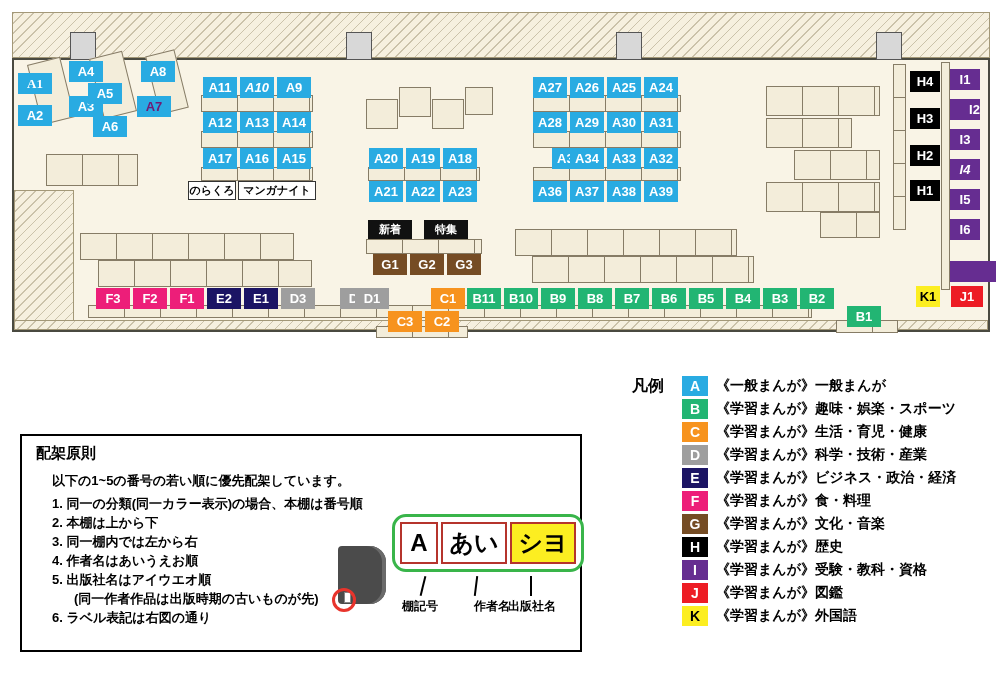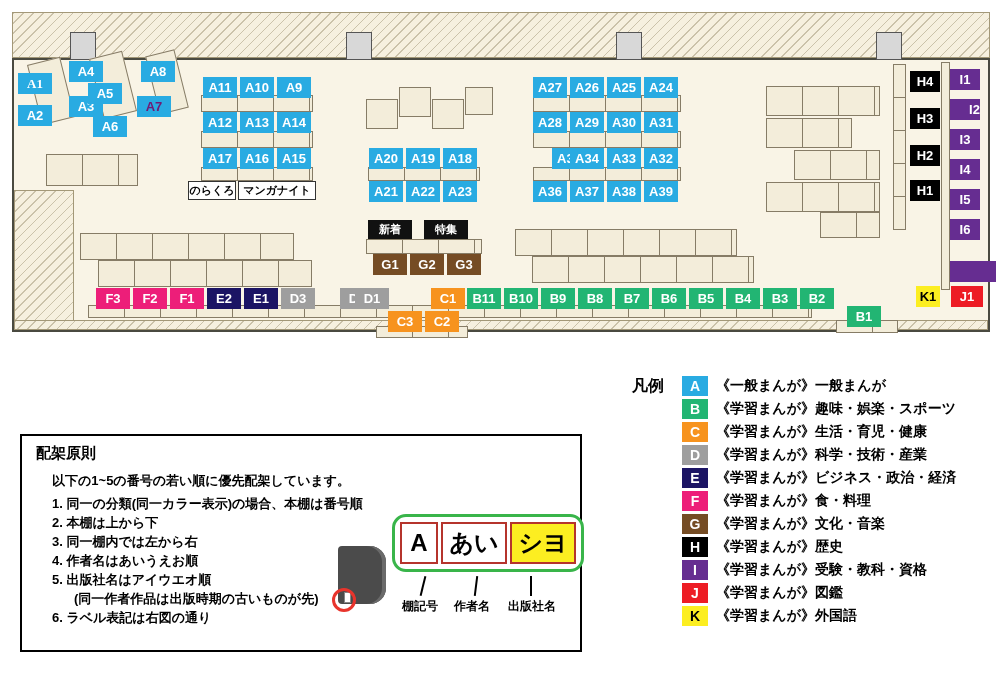--- a/index.html
+++ b/index.html
@@ -137,21 +137,21 @@
     <div id="map-labels">
         <div class="mlabel" style="left: 18px; top: 73px; background: rgb(41, 171, 226); color: rgb(255, 255, 255); font-family: Liberation Serif, serif;">A1</div>
         <div class="mlabel" style="left: 18px; top: 105px; background: rgb(41, 171, 226); color: rgb(255, 255, 255);">A2</div>
         <div class="mlabel" style="left: 69px; top: 61px; background: rgb(41, 171, 226); color: rgb(255, 255, 255);">A4</div>
         <div class="mlabel" style="left: 69px; top: 96px; background: rgb(41, 171, 226); color: rgb(255, 255, 255);">A3</div>
         <div class="mlabel" style="left: 88px; top: 83px; background: rgb(41, 171, 226); color: rgb(255, 255, 255);">A5</div>
         <div class="mlabel" style="left: 93px; top: 116px; background: rgb(41, 171, 226); color: rgb(255, 255, 255);">A6</div>
         <div class="mlabel" style="left: 141px; top: 61px; background: rgb(41, 171, 226); color: rgb(255, 255, 255);">A8</div>
         <div class="mlabel" style="left: 137px; top: 96px; background: rgb(41, 171, 226); color: #701a75;">A7</div>
         <div class="mlabel" style="left: 203px; top: 77px; background: rgb(41, 171, 226); color: rgb(255, 255, 255);">A11</div>
-        <div class="mlabel" style="left: 240px; top: 77px; background: rgb(41, 171, 226); color: rgb(255, 255, 255);">A10</div>
+        <div class="mlabel" style="left: 240px; top: 77px; background: rgb(41, 171, 226); color: rgb(255, 255, 255); font-style: italic;">A10</div>
         <div class="mlabel" style="left: 277px; top: 77px; background: rgb(41, 171, 226); color: rgb(255, 255, 255);">A9</div>
         <div class="mlabel" style="left: 203px; top: 112px; background: rgb(41, 171, 226); color: rgb(255, 255, 255);">A12</div>
         <div class="mlabel" style="left: 240px; top: 112px; background: rgb(41, 171, 226); color: rgb(255, 255, 255);">A13</div>
         <div class="mlabel" style="left: 277px; top: 112px; background: rgb(41, 171, 226); color: rgb(255, 255, 255);">A14</div>
         <div class="mlabel" style="left: 203px; top: 148px; background: rgb(41, 171, 226); color: rgb(255, 255, 255);">A17</div>
         <div class="mlabel" style="left: 240px; top: 148px; background: rgb(41, 171, 226); color: rgb(255, 255, 255);">A16</div>
         <div class="mlabel" style="left: 277px; top: 148px; background: rgb(41, 171, 226); color: rgb(255, 255, 255);">A15</div>
         <div class="mlabel" style="left: 369px; top: 148px; background: rgb(41, 171, 226); color: rgb(255, 255, 255);">A20</div>
         <div class="mlabel" style="left: 406px; top: 148px; background: rgb(41, 171, 226); color: rgb(255, 255, 255);">A19</div>
         <div class="mlabel" style="left: 443px; top: 148px; background: rgb(41, 171, 226); color: rgb(255, 255, 255);">A18</div>
@@ -199,21 +199,21 @@
         <div class="mlabel" style="left: 388px; top: 311px; background: rgb(247, 147, 30); color: rgb(255, 255, 255);">C3</div>
         <div class="mlabel" style="left: 425px; top: 311px; background: rgb(247, 147, 30); color: rgb(255, 255, 255);">C2</div>
         <div class="mlabel" style="left: 847px; top: 306px; background: rgb(34, 181, 115); color: rgb(255, 255, 255);">B1</div>
         <div class="mlabel" style="left: 910px; top: 71px; width: 30px; background: rgb(0, 0, 0); color: rgb(255, 255, 255);">H4</div>
         <div class="mlabel" style="left: 910px; top: 108px; width: 30px; background: rgb(0, 0, 0); color: rgb(255, 255, 255);">H3</div>
         <div class="mlabel" style="left: 910px; top: 145px; width: 30px; background: rgb(0, 0, 0); color: rgb(255, 255, 255);">H2</div>
         <div class="mlabel" style="left: 910px; top: 180px; width: 30px; background: rgb(0, 0, 0); color: rgb(255, 255, 255);">H1</div>
         <div class="mlabel" style="left: 950px; top: 69px; width: 30px; background: rgb(102, 45, 145); color: rgb(255, 255, 255);">I1</div>
         <div class="mlabel" style="left: 950px; top: 99px; width: 30px; background: rgb(102, 45, 145); color: rgb(255, 255, 255); padding-left: 19px;">I2</div>
         <div class="mlabel" style="left: 950px; top: 129px; width: 30px; background: rgb(102, 45, 145); color: rgb(255, 255, 255);">I3</div>
-        <div class="mlabel" style="left: 950px; top: 159px; width: 30px; background: rgb(102, 45, 145); color: rgb(255, 255, 255);">I4</div>
+        <div class="mlabel" style="left: 950px; top: 159px; width: 30px; background: rgb(102, 45, 145); color: rgb(255, 255, 255); font-style: italic;">I4</div>
         <div class="mlabel" style="left: 950px; top: 189px; width: 30px; background: rgb(102, 45, 145); color: rgb(255, 255, 255);">I5</div>
         <div class="mlabel" style="left: 950px; top: 219px; width: 30px; background: rgb(102, 45, 145); color: rgb(255, 255, 255);">I6</div>
         <div class="mlabel" style="left: 950px; top: 261px; width: 30px; background: rgb(102, 45, 145); color: rgb(255, 255, 255); padding-left: 46px;">I7</div>
         <div class="mlabel" style="left: 916px; top: 286px; width: 24px; background: rgb(252, 238, 33); color: rgb(0, 0, 0);">K1</div>
         <div class="mlabel" style="left: 951px; top: 286px; width: 32px; background: rgb(237, 28, 36); color: rgb(255, 255, 255);">J1</div>
       </div>
     <div id="map-tags">
         <div class="mtag light" style="left: 188px; top: 181px; width: 48px;">のらくろ</div>
         <div class="mtag light" style="left: 238px; top: 181px; width: 78px;">マンガナイト</div>
         <div class="mtag dark" style="left: 368px; top: 220px; width: 44px;">新着</div>
@@ -290,17 +290,17 @@
 
     <div class="ex-label">
       <div class="ex-cell c1">A</div>
       <div class="ex-cell c2">あい</div>
       <div class="ex-cell c3">シヨ</div>
     </div>
     <div class="ex-line" style="left:400px;top:140px;transform:rotate(14deg);"></div>
     <div class="ex-line" style="left:453px;top:140px;transform:rotate(7deg);"></div>
     <div class="ex-line" style="left:508px;top:140px;"></div>
     <div class="ex-callout" style="left:380px;top:162px;">棚記号</div>
-    <div class="ex-callout" style="left:432px;top:162px;">作者名</div>
+    <div class="ex-callout" style="left:452px;top:162px;">作者名</div>
     <div class="ex-callout" style="left:486px;top:162px;">出版社名</div>
   </div>
 
 </div>
 
 </body></html>

